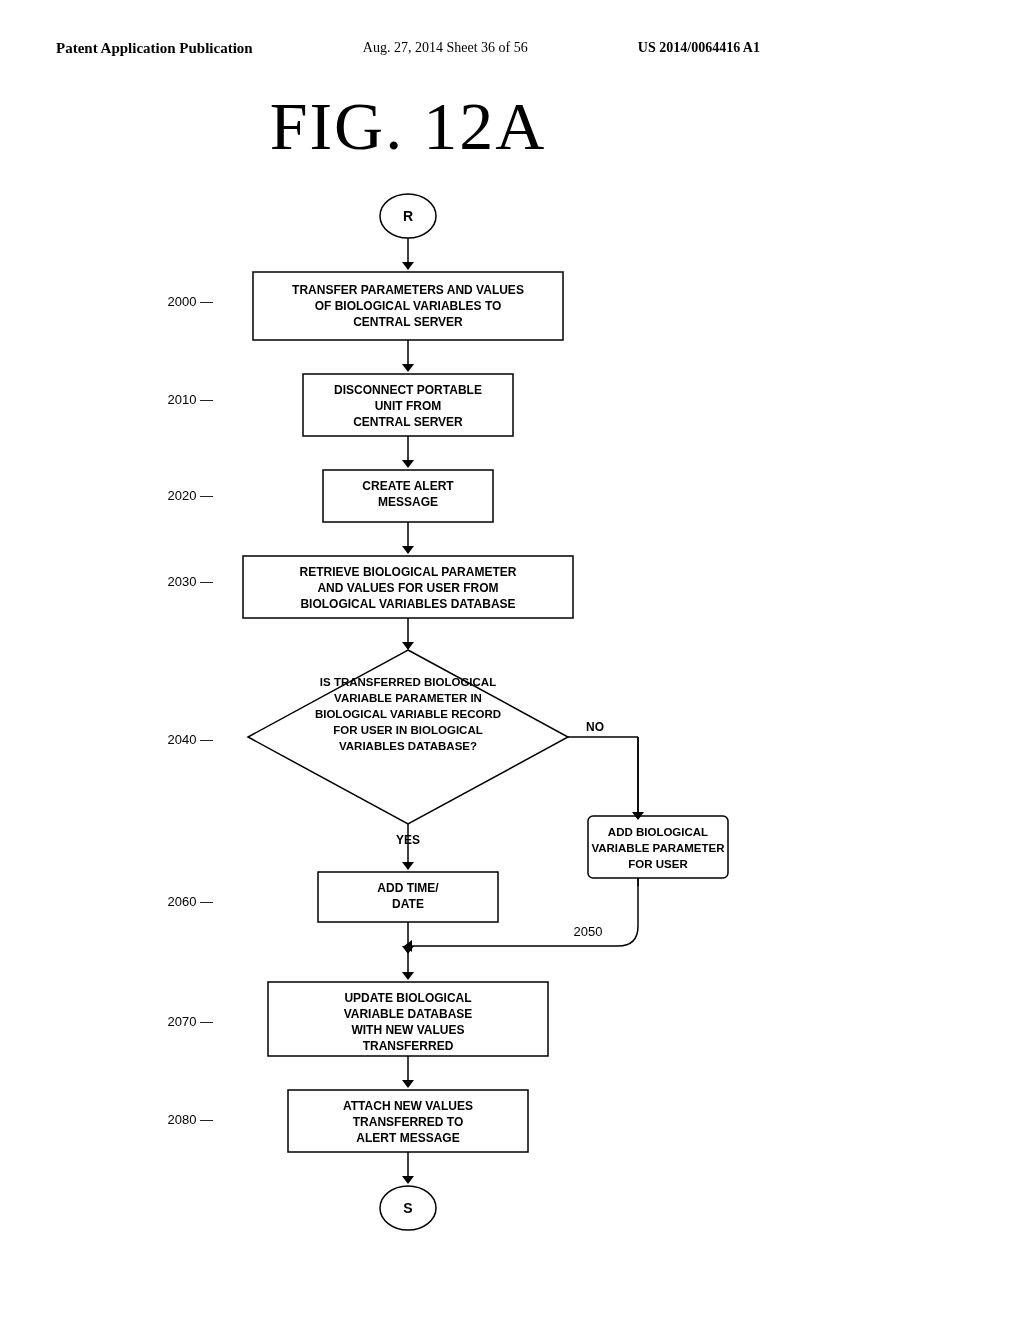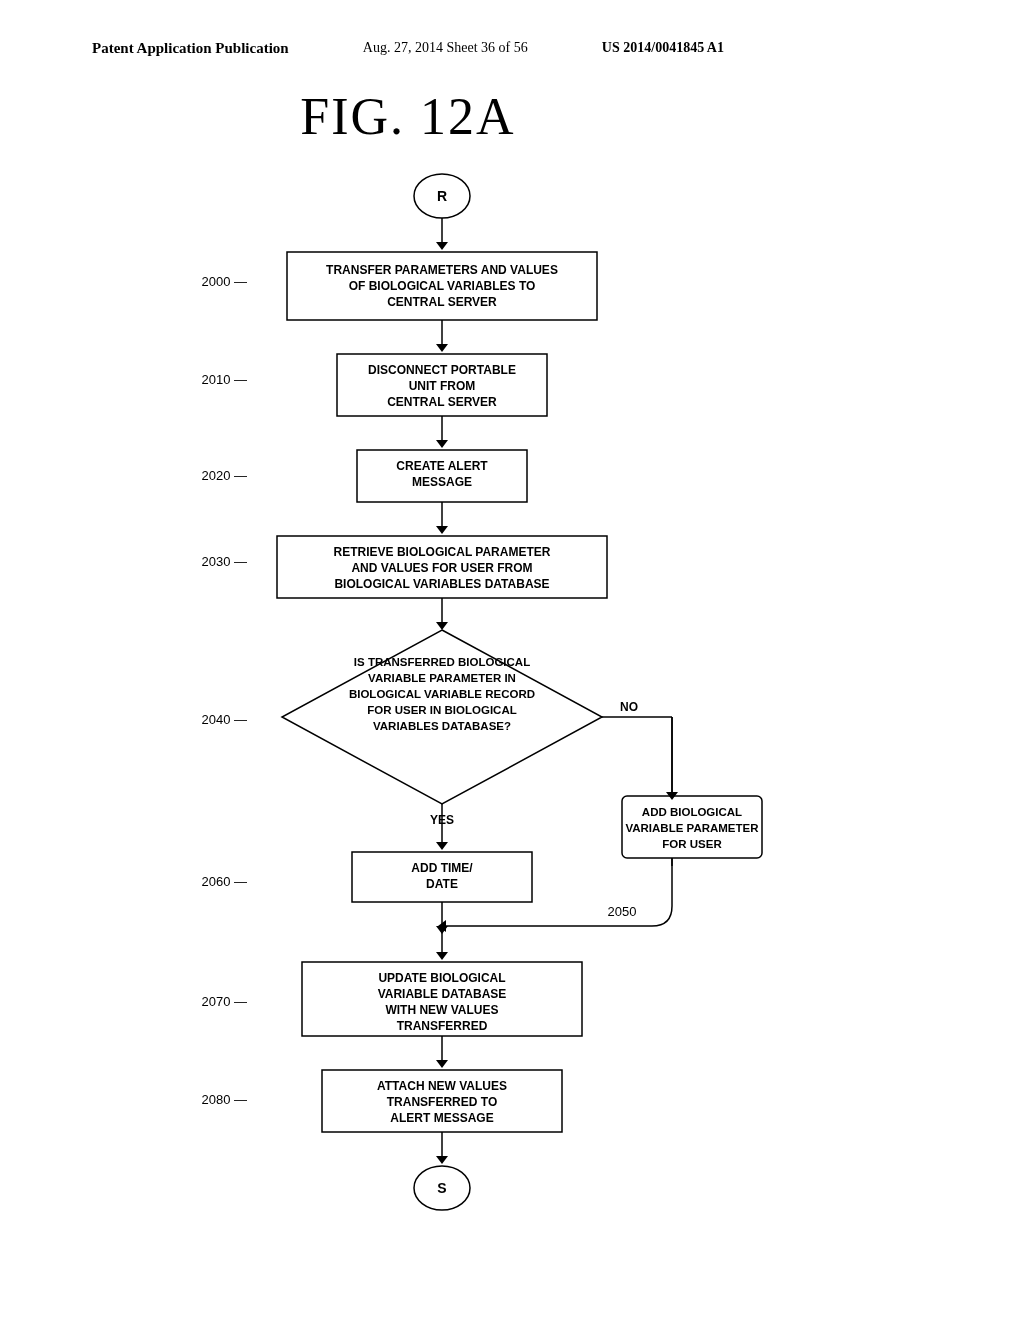--- a/index.html
+++ b/index.html
@@ -9,21 +9,21 @@
       width: 1024px;
       min-height: 1320px;
       position: relative;
       overflow-x: hidden;
     }
 
     .page {
       width: 816px;
       min-height: 1320px;
       background: #fff;
-      padding: 40px 92px;
+      padding: 40px 56px;
       position: relative;
     }
 
     
     .header {
       display: flex;
       justify-content: space-between;
       align-items: flex-start;
       margin-bottom: 30px;
       font-size: 14px;
@@ -37,41 +37,41 @@
       text-align: center;
     }
     .header-right {
       font-size: 14px;
       font-weight: bold;
     }
 
     
     .fig-title {
       text-align: center;
-      font-size: 52px;
+      font-size: 68px;
       font-weight: normal;
       margin-bottom: 20px;
       letter-spacing: 2px;
     }
 
     
     .flowchart-svg {
       display: block;
       margin: 0 auto;
     }
   </style>
 </head>
 <body>
 
 <div class="page">
 
   <div class="header">
     <div class="header-left">Patent Application Publication</div>
     <div class="header-center">Aug. 27, 2014  Sheet 36 of 56</div>
-    <div class="header-right">US 2014/0041845 A1</div>
+    <div class="header-right">US 2014/0064416 A1</div>
   </div>
 
   <div class="fig-title">FIG. 12A</div>
 
   <svg class="flowchart-svg" width="700" height="1050" viewBox="0 0 700 1050" xmlns="http://www.w3.org/2000/svg" style="font-family: 'Arial', sans-serif; font-size: 12px;">
 
     <ellipse cx="350" cy="30" rx="28" ry="22" fill="white" stroke="black" stroke-width="1.5"></ellipse>
     <text x="350" y="35" text-anchor="middle" font-size="14" font-weight="bold">R</text>
 
     <line x1="350" y1="52" x2="350" y2="80" stroke="black" stroke-width="1.5"></line>

